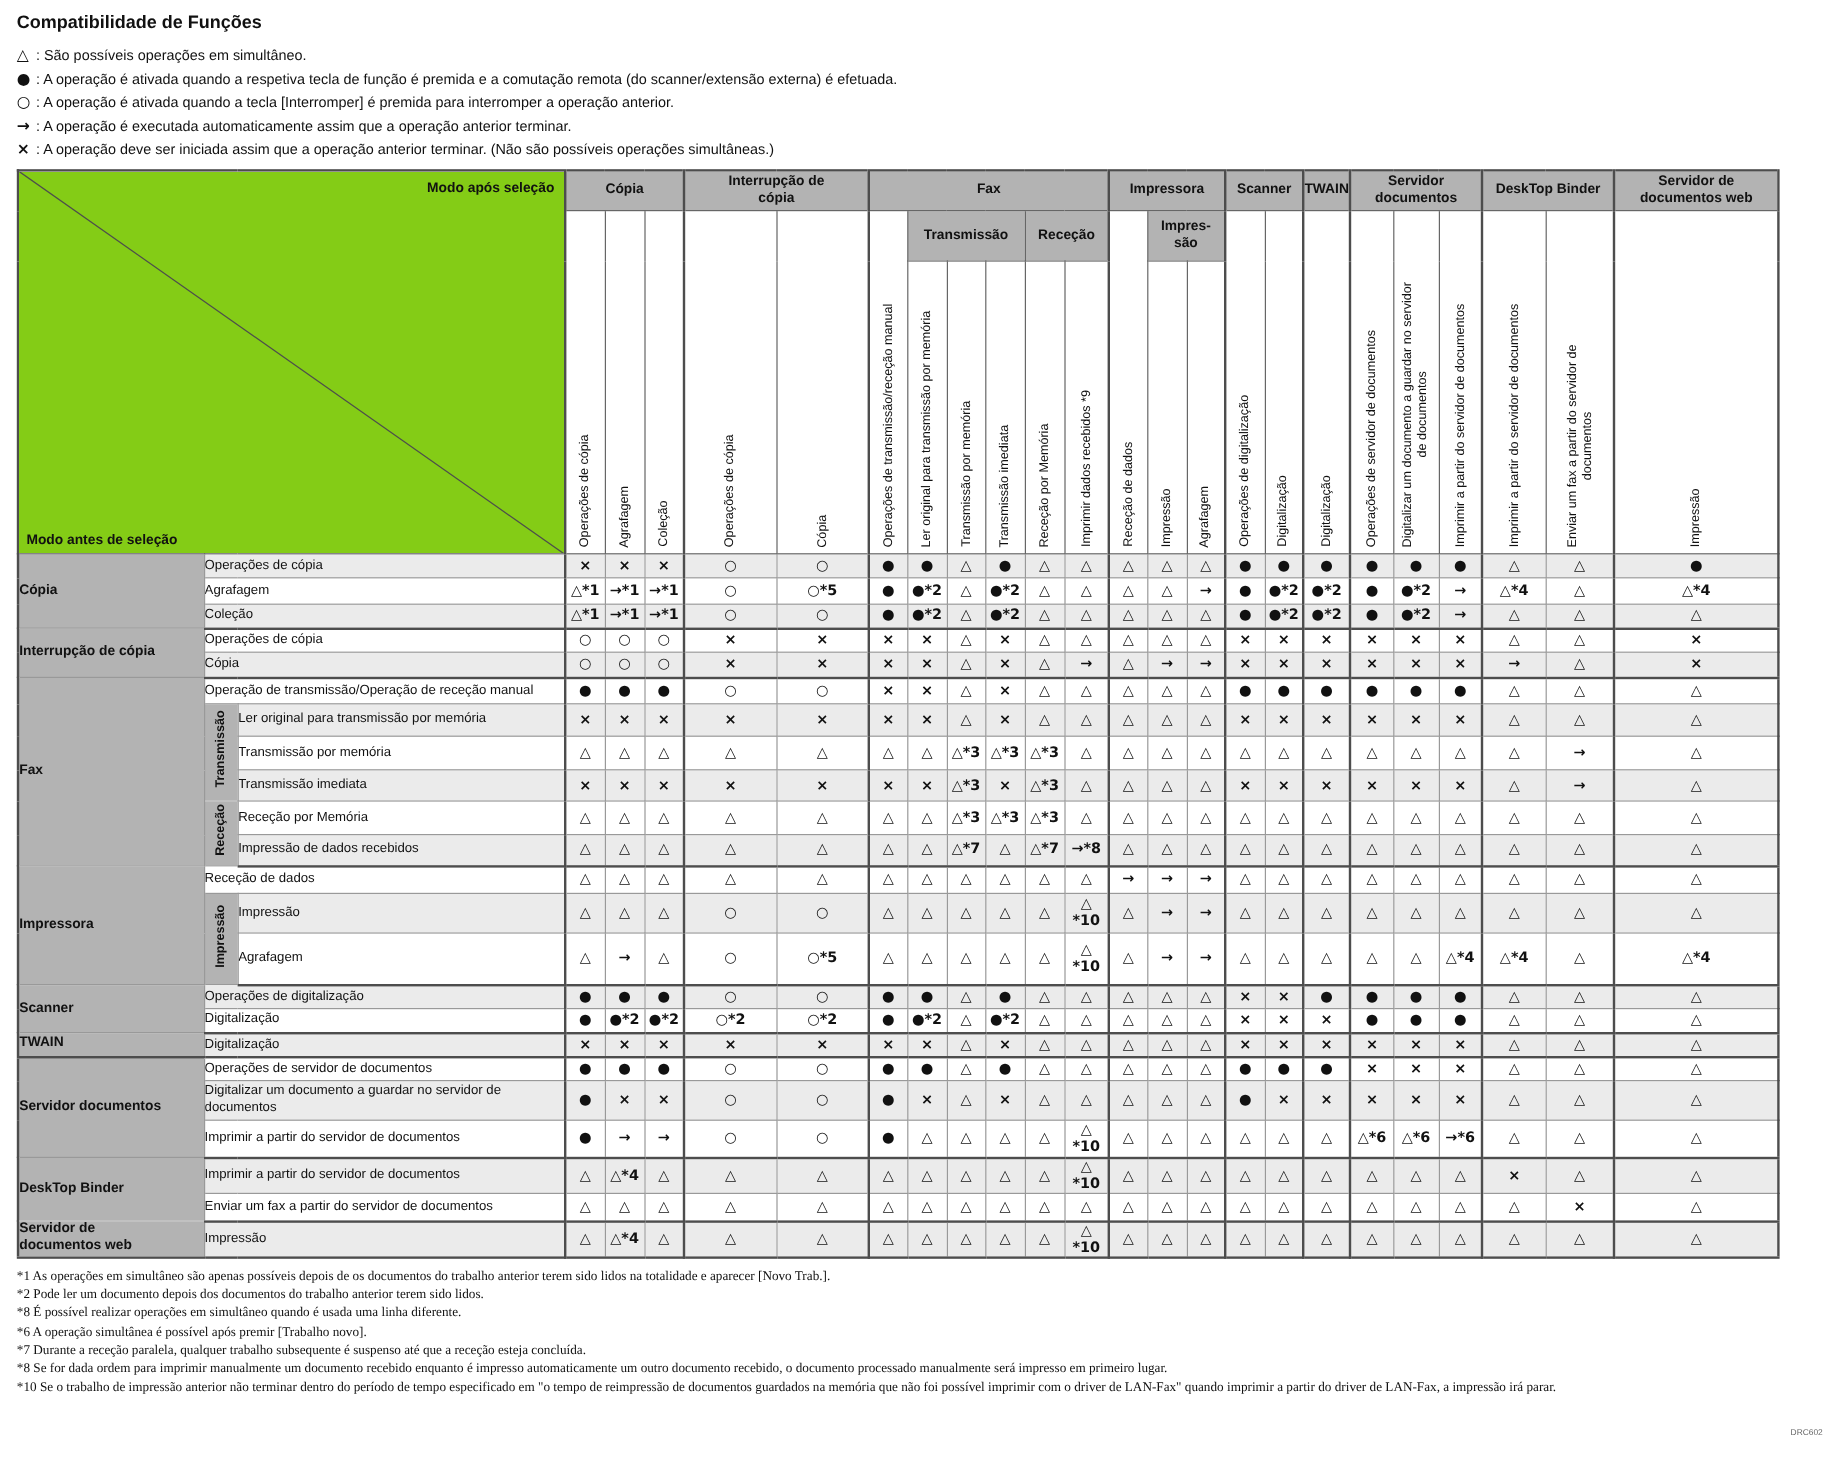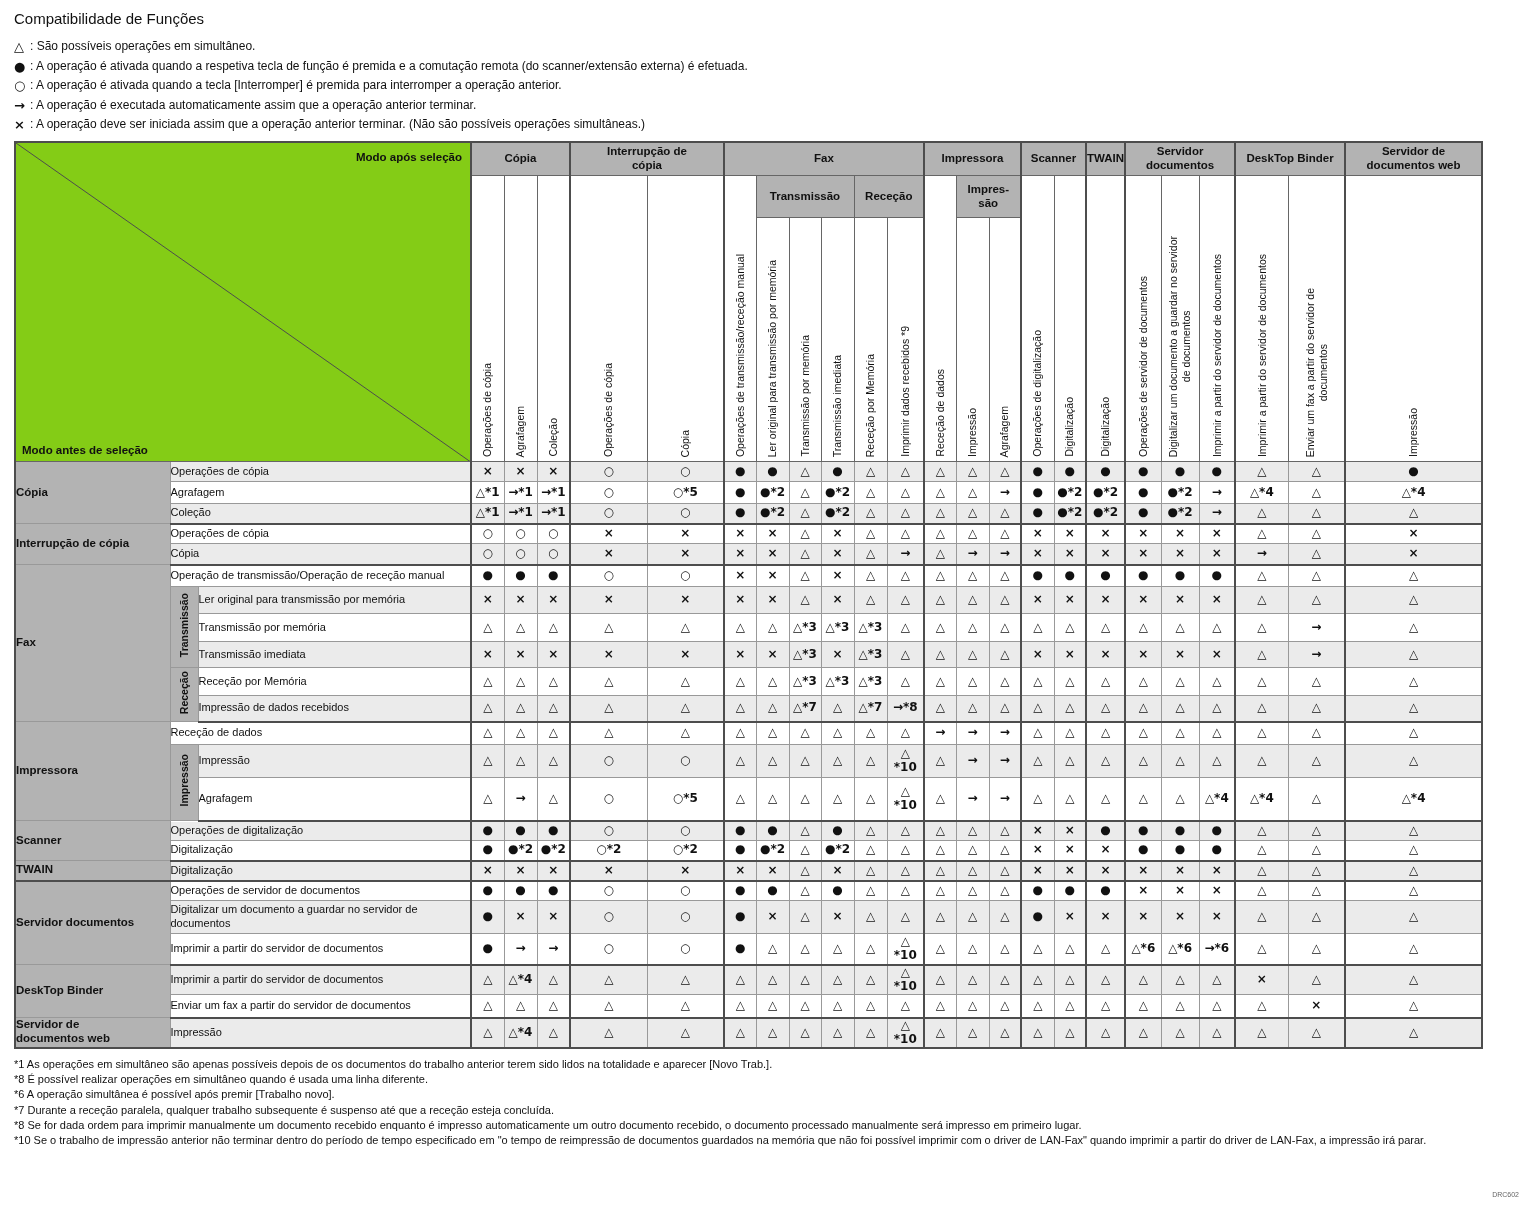--- a/index.html
+++ b/index.html
@@ -1,18 +1,18 @@
 <!DOCTYPE html>
 <html><head>
 <meta charset="utf-8">
 <style>
   html,body{margin:0;padding:0;background:#fff;}
   body{width:1523px;height:1224px;font-family:"Liberation Sans",sans-serif;color:#111;position:relative;overflow:hidden;}
   .page{padding:8px 14px 0 14px;}
-  h1{font-size:15px;font-weight:normal;margin:2px 0 10px 0;}
+  h1{font-size:15px;font-weight:bold;margin:2px 0 10px 0;}
   .intro{font-size:12px;margin:0 0 2px 0;line-height:1.45;}
   .legend{margin:0 0 6px 0;}
   .legend-row{display:flex;font-size:12px;line-height:1.5;}
   .legend-sym{width:16px;font-weight:bold;font-size:13px;font-family:"DejaVu Sans",sans-serif;flex:0 0 16px;}
   .legend-text{flex:1;}
 
   table.compat{border-collapse:collapse;table-layout:fixed;border:2px solid #4d4d4d;margin-top:4px;}
   table.compat th,table.compat td{border:1px solid #999;padding:0;overflow:hidden;}
   table.compat th{border-color:#666;}
   .corner{background:#84cc16;position:relative;}
@@ -24,21 +24,21 @@
   .vt{display:inline-block;writing-mode:vertical-rl;transform:rotate(180deg);white-space:pre-line;font-size:10.5px;font-weight:normal;line-height:1.2;}
   .rgroup{background:#b3b3b3;font-weight:bold;font-size:11.5px;text-align:left;padding:2px 5px;vertical-align:middle;white-space:pre-line;line-height:1.2;border-color:#666;border-bottom:2px solid #4d4d4d;}
   .rsub{background:#b3b3b3;text-align:center;vertical-align:middle;border-color:#666;}
   .rsub .vt{font-weight:bold;}
   .rlabel{font-size:11px;text-align:left;padding:1px 6px;vertical-align:middle;background:#fff;line-height:1.25;}
   .cell{text-align:center;vertical-align:middle;font-size:12px;font-weight:bold;white-space:pre-line;line-height:1.15;background:#fff;font-family:"DejaVu Sans",sans-serif;}
   tr.odd .cell,tr.odd .rlabel{background:#ebebeb;}
   .br{border-right:2px solid #4d4d4d !important;}
   tr.gend td{border-bottom:2px solid #4d4d4d;}
   .footnotes{font-size:11px;line-height:1.4;margin-top:8px;max-width:1495px;}
-  .fn{margin:0;}
+  .fn{margin:0;font-family:Liberation Serif, serif;}
   .doccode{position:absolute;right:4px;bottom:26px;font-size:7px;color:#666;}
 </style>
 </head>
 <body>
 
 <div class="page">
   <h1>Compatibilidade de Funções</h1>
   <div class="legend">
       <div class="legend-row">
         <span class="legend-sym">△</span>
@@ -760,20 +760,21 @@
           <td class="cell">△</td>
           <td class="cell br">△</td>
           <td class="cell">△</td>
           <td class="cell br">△</td>
           <td class="cell">△</td>
         </tr>
       </tbody>
     </table>
   <div class="footnotes">
       <div class="fn">*1 As operações em simultâneo são apenas possíveis depois de os documentos do trabalho anterior terem sido lidos na totalidade e aparecer [Novo Trab.].</div>
+      <div class="fn">*2 Pode ler um documento depois dos documentos do trabalho anterior terem sido lidos.</div>
       <div class="fn">*8 É possível realizar operações em simultâneo quando é usada uma linha diferente.</div>
       <div class="fn">*6 A operação simultânea é possível após premir [Trabalho novo].</div>
       <div class="fn">*7 Durante a receção paralela, qualquer trabalho subsequente é suspenso até que a receção esteja concluída.</div>
       <div class="fn">*8 Se for dada ordem para imprimir manualmente um documento recebido enquanto é impresso automaticamente um outro documento recebido, o documento processado manualmente será impresso em primeiro lugar.</div>
       <div class="fn">*10 Se o trabalho de impressão anterior não terminar dentro do período de tempo especificado em "o tempo de reimpressão de documentos guardados na memória que não foi possível imprimir com o driver de LAN-Fax" quando imprimir a partir do driver de LAN-Fax, a impressão irá parar.</div>
     </div>
   <div class="doccode">DRC602</div>
 </div>
 
 </body></html>

